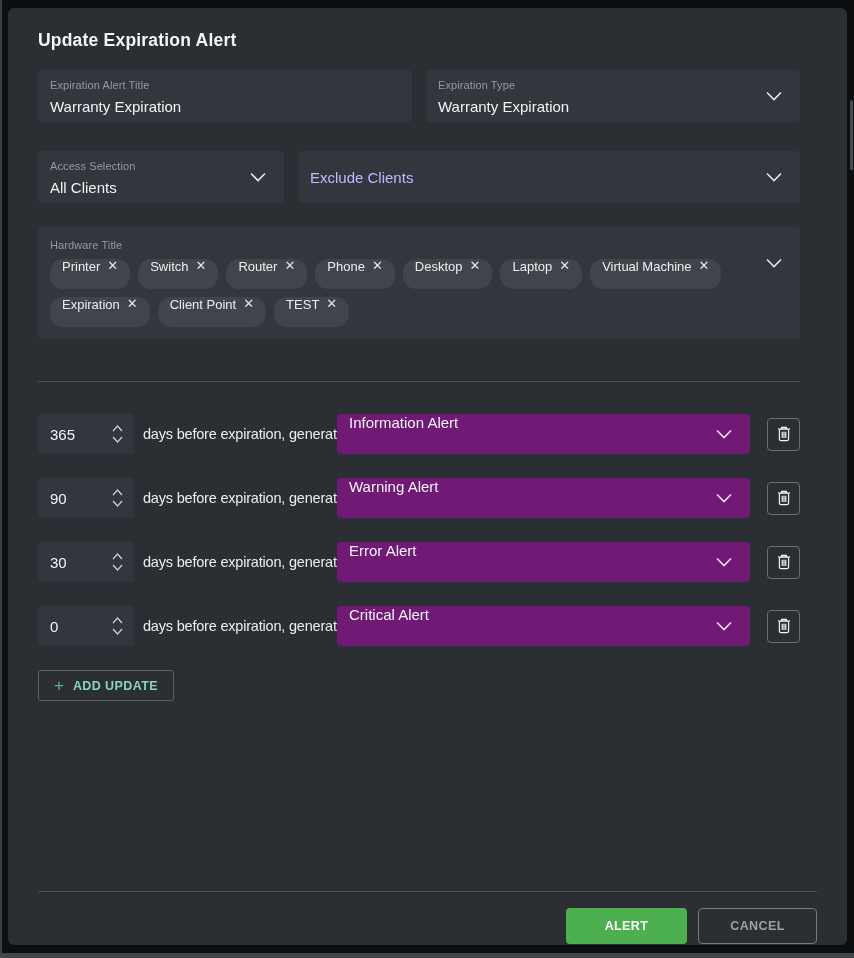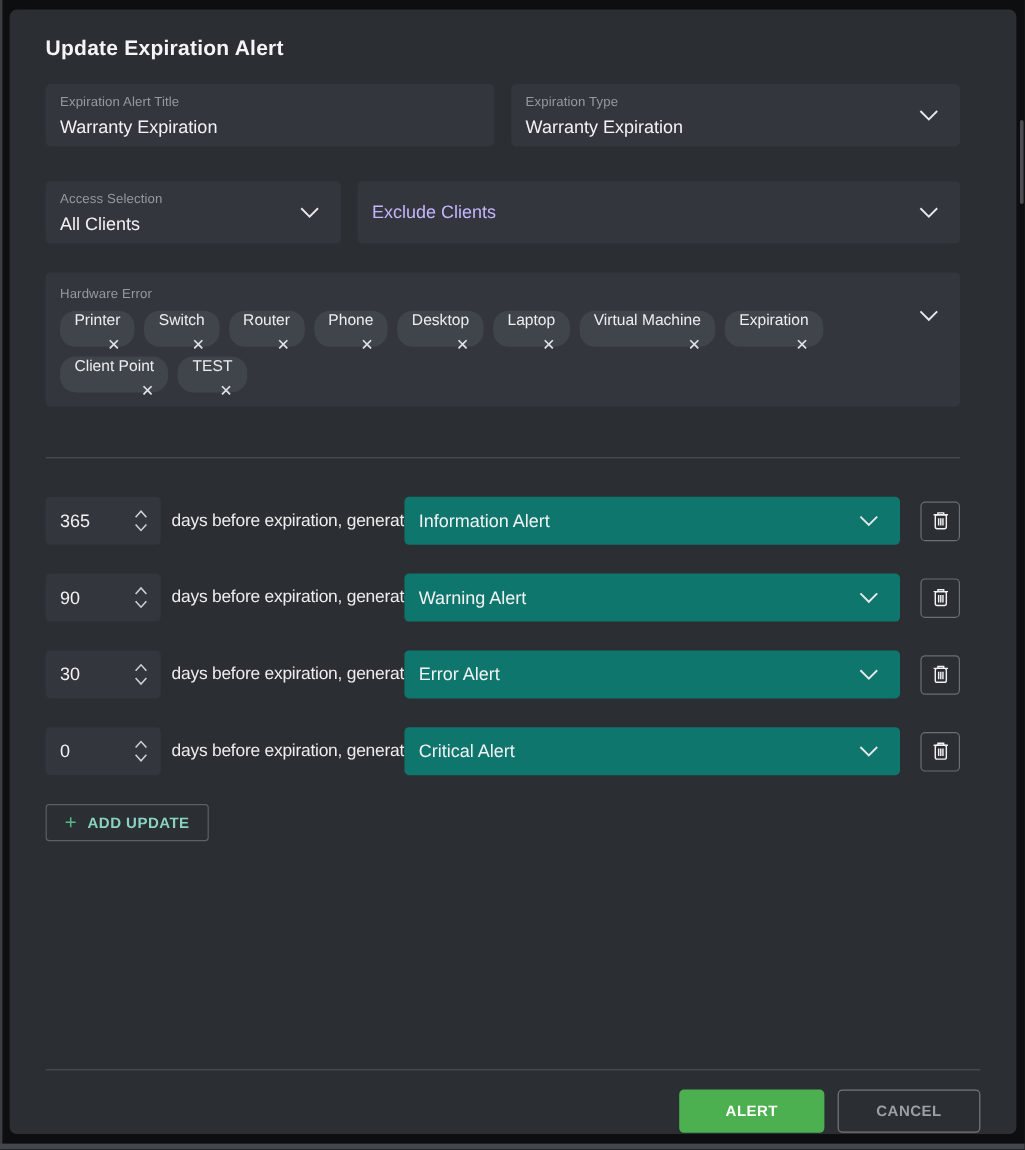--- a/index.html
+++ b/index.html
@@ -97,30 +97,29 @@
   }
   .hardware-field .chev { top: 30px; transform: none; }
   .chips {
     display: flex;
     flex-wrap: wrap;
     gap: 8px;
     margin-top: 7px;
   }
   .chip {
     display: inline-flex;
-    align-items: flex-end;
+    align-items: flex-start;
     gap: 7px;
     background: #40454c;
     border-radius: 13px;
     height: 30px;
     padding: 0 12px;
     font-size: 13px;
     color: #eceded;
     white-space: nowrap;
-    flex-direction: column;
   }
   .chip-x {
     font-size: 13px;
     color: #e2e4e6;
     cursor: pointer;
     line-height: 1;
   }
   .divider {
     height: 1px;
     background: #4c4f54;
@@ -168,24 +167,23 @@
     flex: none;
     margin-left: 9px;
     font-size: 14.5px;
     color: #eceded;
     letter-spacing: -0.2px;
     white-space: nowrap;
   }
   .alert-select {
     flex: 1 1 0;
     height: 40px;
-    background: #0f766e;
+    background: #701a75;
     border-radius: 4px;
     display: flex;
-    align-items: center;
     padding: 0 12px;
     position: relative;
     cursor: pointer;
   }
   .alert-select .sel-value {
     font-size: 15px;
     color: #f1f2f3;
   }
   .trash-btn {
     width: 33px;
@@ -301,21 +299,21 @@
       <span class="chev">
         <svg width="20" height="12" viewBox="0 0 20 12">
             <polyline points="3,2.5 10,9.5 17,2.5" fill="none" stroke="#e5e7e9" stroke-width="1.6"></polyline>
           </svg>
       </span>
     </div>
   </div>
 
   
   <div class="hardware-field">
-    <span class="field-label">Hardware Error</span>
+    <span class="field-label">Hardware Title</span>
     <span class="chev">
       <svg width="20" height="12" viewBox="0 0 20 12">
           <polyline points="3,2.5 10,9.5 17,2.5" fill="none" stroke="#e5e7e9" stroke-width="1.6"></polyline>
         </svg>
     </span>
     <div class="chips">
       <span class="chip">
           <span>Printer</span>
           <span class="chip-x">✕</span>
         </span>

